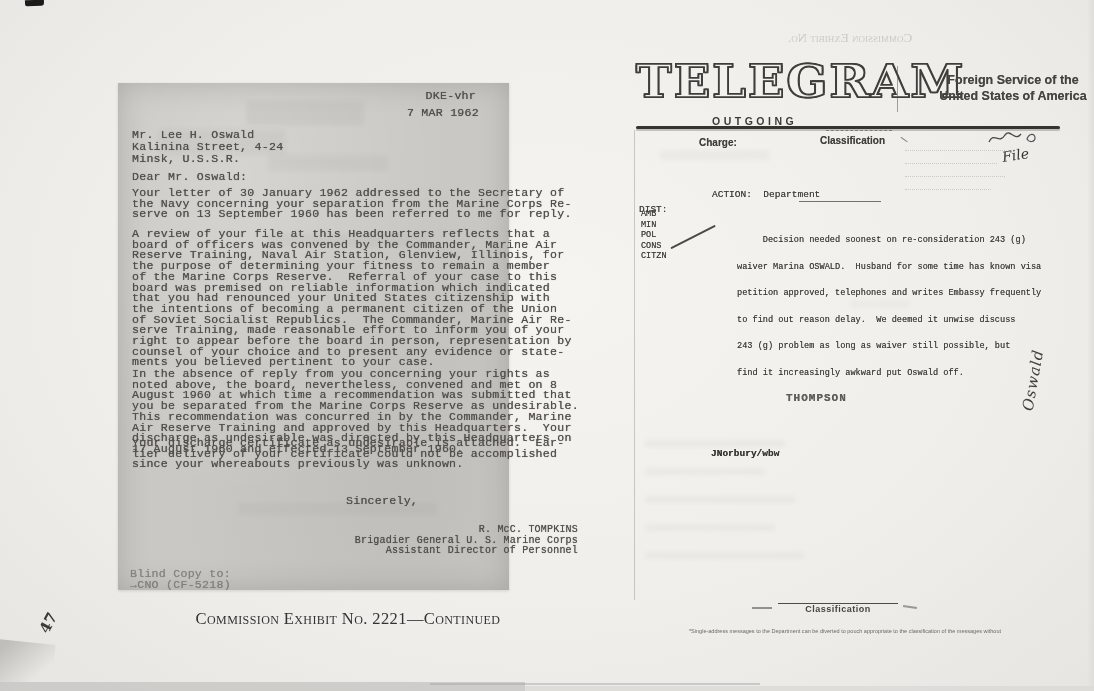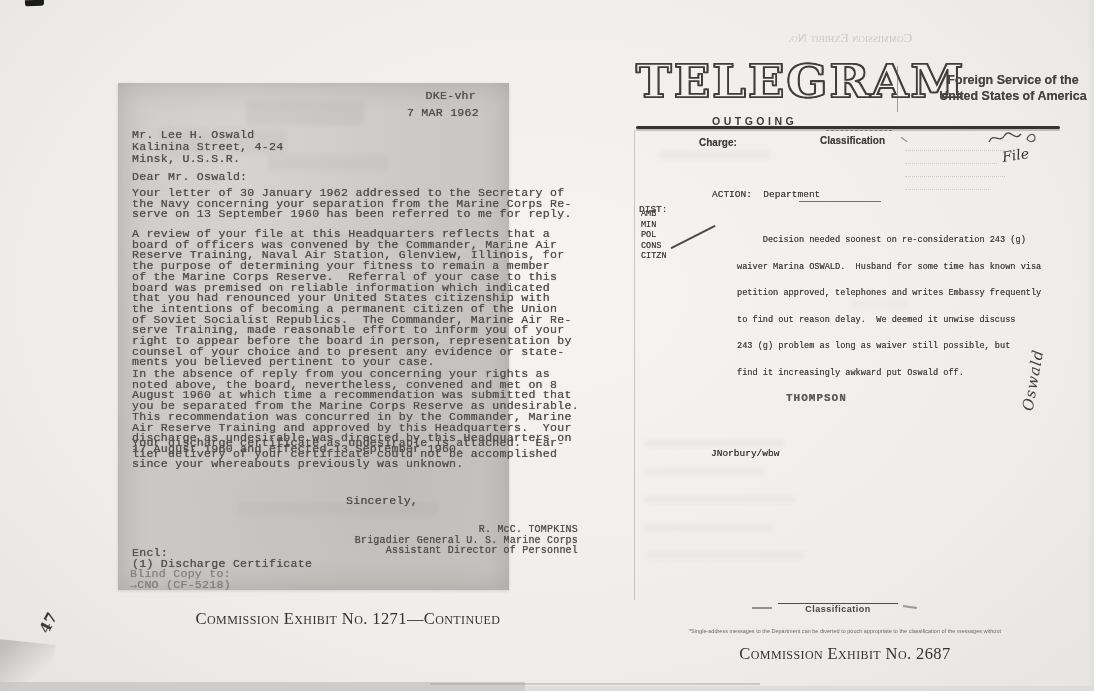--- a/index.html
+++ b/index.html
@@ -77,21 +77,21 @@
   .class-tail { left:900px; top:139px; width:8px; height:1.4px; background:rgba(70,69,65,.6); transform:rotate(35deg); }
 
   .tg-mono { position:absolute; white-space:pre; font-family:"Liberation Mono","DejaVu Sans Mono",monospace; color:#3f3e3a; text-shadow:0 0 .6px rgba(63,62,58,.75); }
   .dist-label { left:639px; top:188px; font-size:9.5px;margin-top:16px; }
   .dist-list  { left:641px; top:209px; font-size:8.5px; line-height:10.5px; }
   .dist-check { left:668px; top:236px; width:50px; height:1.6px; background:#4a4944; transform:rotate(-27deg); border-radius:2px; }
   .action-line { left:712px; top:189px; font-size:9.5px; }
   .action-underline { left:799px; top:201px; width:82px; height:1px; background:rgba(85,84,79,.8); }
   .tg-body { left:713px; top:227px; font-size:8.6px; line-height:26.6px;margin-left:24px; }
   .tg-sign { left:786px; top:392px; font-size:11px; letter-spacing:1px; color:#5d5c58; filter:blur(.4px);font-weight:bold; }
-  .drafter { left:711px; top:448px; font-size:9.5px; font-weight:normal; color:#34332f; }
+  .drafter { left:711px; top:448px; font-size:9.5px; font-weight:bold; color:#34332f; }
 
   .hand { position:absolute; font-family:"DejaVu Serif","Liberation Serif",serif; font-style:italic; color:#35342f; }
   .hand-file { left:1002px; top:147px; font-size:14px; transform:rotate(-9deg); }
   .hand-vert { left:973px; top:371px; width:120px; text-align:center; font-size:15px; letter-spacing:1px; transform:rotate(-80deg); color:#403f3b; }
 
   .class-footer-line { left:778px; top:603px; width:120px; height:1px; background:#4c4b47; }
   .class-footer { left:778px; top:604px; width:120px; text-align:center; font-weight:bold; font-size:9px; letter-spacing:.5px; color:#454440; }
   .cf-mark-l { left:752px; top:607px; width:20px; height:1.6px; background:rgba(70,69,65,.55); }
   .cf-mark-r { left:903px; top:606px; width:14px; height:1.6px; background:rgba(70,69,65,.5); transform:rotate(8deg); }
   .footnote { left:633px; top:628px; width:424px; text-align:center; font-size:6px; color:#6a6965; white-space:nowrap; transform:scale(.92,.9); transform-origin:center top; }
@@ -156,26 +156,24 @@
 Air Reserve Training and approved by this Headquarters.  Your
 discharge as undesirable was directed by this Headquarters on
 17 August 1960 and effected 13 September 1960.</div>
     <div class="tw p4">Your discharge certificate as undesirable is attached.  Ear-
 lier delivery of your certificate could not be accomplished
 since your whereabouts previously was unknown.</div>
     <div class="tw closing">Sincerely,</div>
     <div class="tw sig">R. McC. TOMPKINS
 Brigadier General U. S. Marine Corps
 Assistant Director of Personnel</div>
-    <div class="tw encl">Encl:
-(1) Discharge Certificate</div>
     <div class="tw blind">Blind Copy to:
 →CNO (CF-5218)</div>
   </div>
-  <div class="caption cap-left">Commission Exhibit No. 1271—Continued</div>
+  <div class="caption cap-left">Commission Exhibit No. 2221—Continued</div>
 
   <div class="abs tg-left-rule"></div>
 
   <div class="abs masthead">TELEGRAM</div>
   <div class="abs outgoing">OUTGOING</div>
   <div class="abs head-sep"></div>
   <div class="abs service">Foreign Service of the
 United States of America</div>
   <div class="abs divider"></div>
 
@@ -222,16 +220,15 @@
   <div class="abs bleed" style="left:645px;top:524px;width:130px;height:7px;opacity:.05"></div>
   <div class="abs bleed" style="left:645px;top:552px;width:160px;height:7px;opacity:.05"></div>
   <div class="abs bleed" style="left:850px;top:300px;width:60px;height:8px;opacity:.04"></div>
 
   <div class="abs class-footer-line"></div>
   <div class="abs class-footer">Classification</div>
   <div class="abs cf-mark-l"></div>
   <div class="abs cf-mark-r"></div>
   <div class="abs footnote">*Single-address messages to the Department can be diverted to pouch appropriate to the classification of the messages without</div>
 
-  <div class="caption cap-right">Commission Exhibit No. 2687</div>
 
   <div class="abs pagenum">47</div>
 </div>
 
 </body></html>

